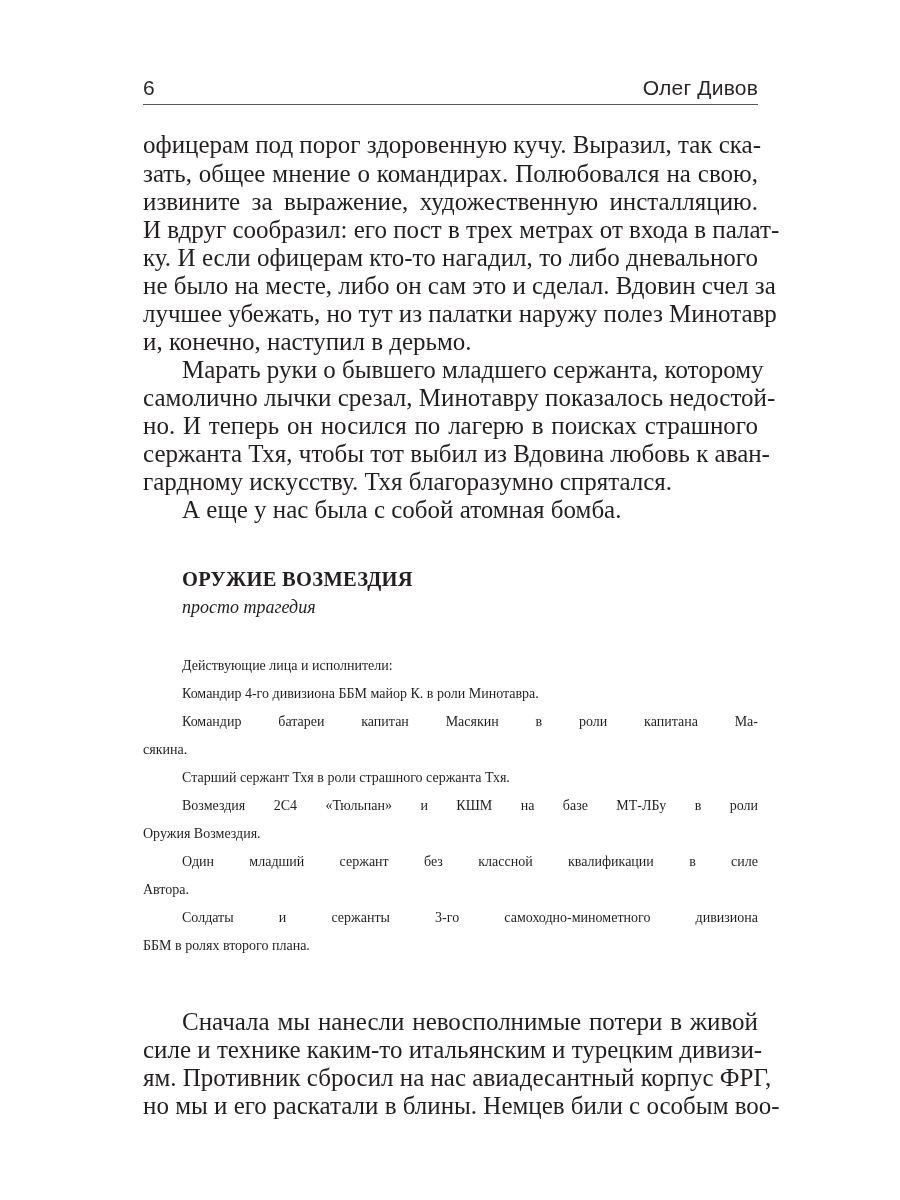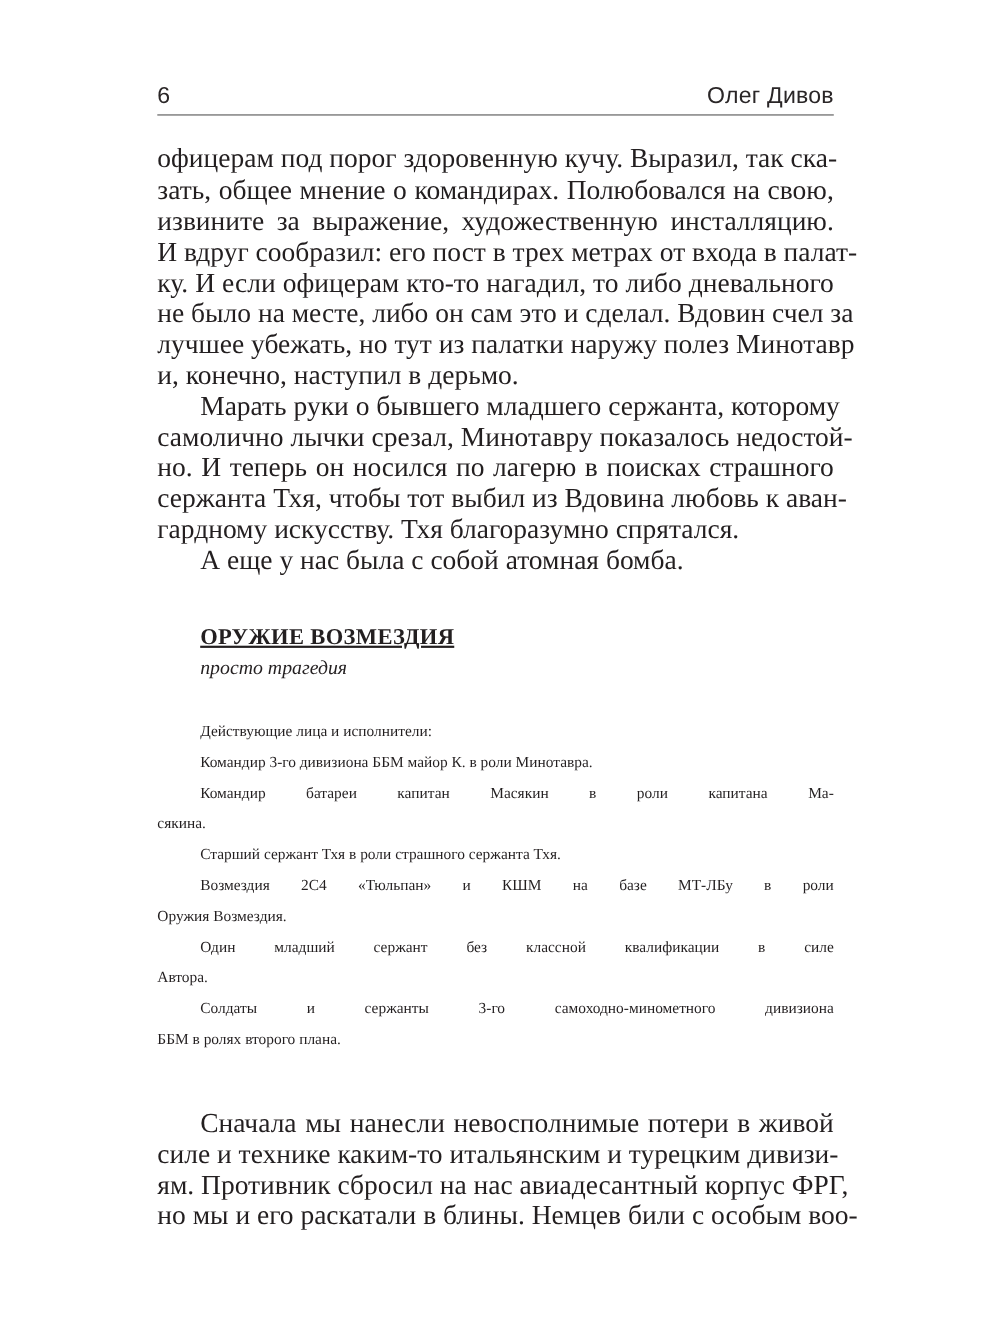--- a/index.html
+++ b/index.html
@@ -17,21 +17,21 @@
     .line {
       position: absolute; left: 143px; width: 615px; white-space: nowrap;
       font-family: "Liberation Serif", serif; font-size: 25px; line-height: 26px;
       text-align: justify; text-align-last: justify;
     }
     .line.last { text-align-last: left; }
     .line.indent { left: 182px; width: 576px; }
     .it { font-size: 14px; }
     .title {
       position: absolute; left: 182px; top: 568px;
-      font-family: "Liberation Serif", serif; font-weight: bold; font-size: 20.5px; letter-spacing: 0.3px; text-decoration: underline;
+      font-family: "Liberation Serif", serif; font-weight: bold; font-size: 20.5px; letter-spacing: 0.3px;
     }
     .subtitle {
       position: absolute; left: 182px; top: 597px;
       font-family: "Liberation Serif", serif; font-style: italic; font-size: 18px;
     }
   </style>
 </head>
 <body>
 
 <div class="running-head">
@@ -54,21 +54,21 @@
 <div class="line" style="top:413px">но. И теперь он носился по лагерю в поисках страшного</div>
 <div class="line" style="top:441px">сержанта Тхя, чтобы тот выбил из Вдовина любовь к аван-</div>
 <div class="line last" style="top:469px">гардному искусству. Тхя благоразумно спрятался.</div>
 
 <div class="line indent last" style="top:497px">А еще у нас была с собой атомная бомба.</div>
 
 <div class="title">ОРУЖИЕ ВОЗМЕЗДИЯ</div>
 <div class="subtitle">просто трагедия</div>
 
 <div class="line indent last it" style="top:653px">Действующие лица и исполнители:</div>
-<div class="line indent last it" style="top:681px">Командир 3-го дивизиона ББМ майор К. в роли Минотавра.</div>
+<div class="line indent last it" style="top:681px">Командир 4-го дивизиона ББМ майор К. в роли Минотавра.</div>
 <div class="line indent it" style="top:709px">Командир батареи капитан Масякин в роли капитана Ма-</div>
 <div class="line last it" style="top:737px">сякина.</div>
 <div class="line indent last it" style="top:765px">Старший сержант Тхя в роли страшного сержанта Тхя.</div>
 <div class="line indent it" style="top:793px">Возмездия 2С4 «Тюльпан» и КШМ на базе МТ-ЛБу в роли</div>
 <div class="line last it" style="top:821px">Оружия Возмездия.</div>
 <div class="line indent it" style="top:849px">Один младший сержант без классной квалификации в силе</div>
 <div class="line last it" style="top:877px">Автора.</div>
 <div class="line indent it" style="top:905px">Солдаты и сержанты 3-го самоходно-минометного дивизиона</div>
 <div class="line last it" style="top:933px">ББМ в ролях второго плана.</div>
 

